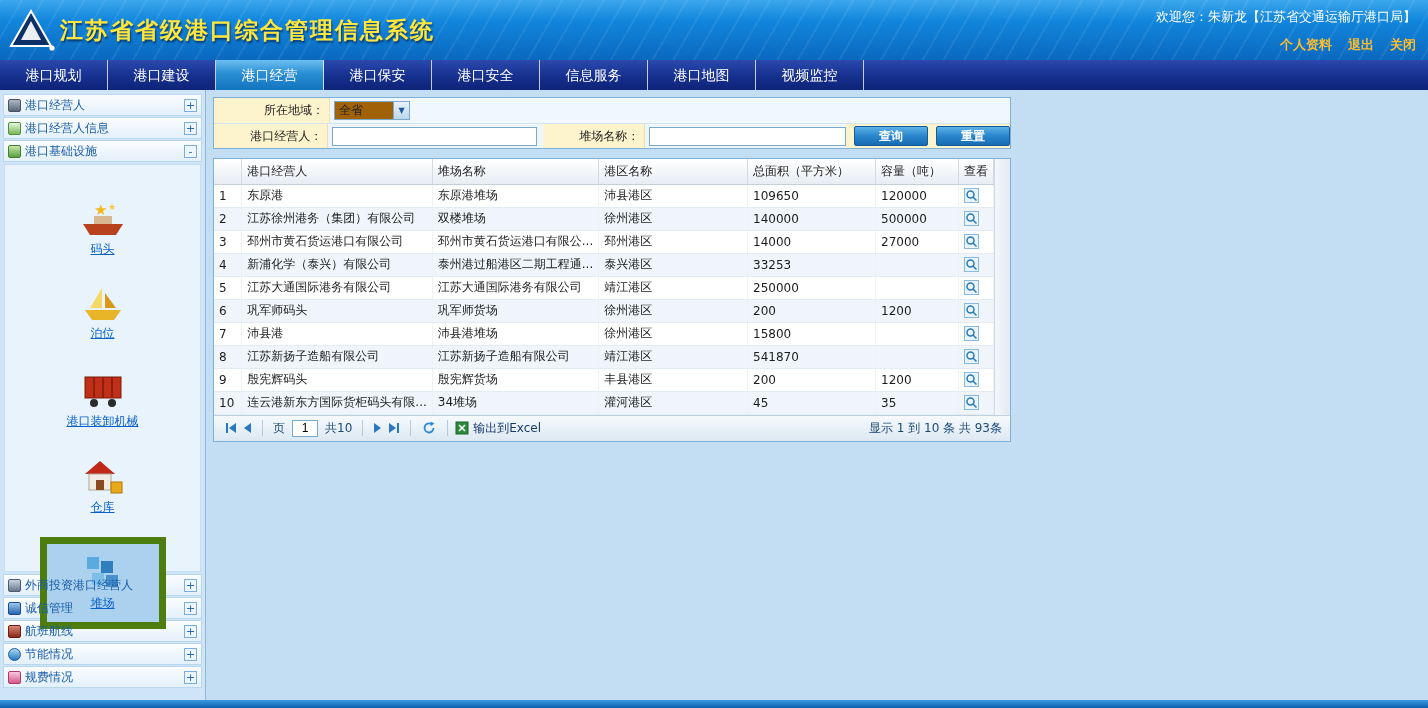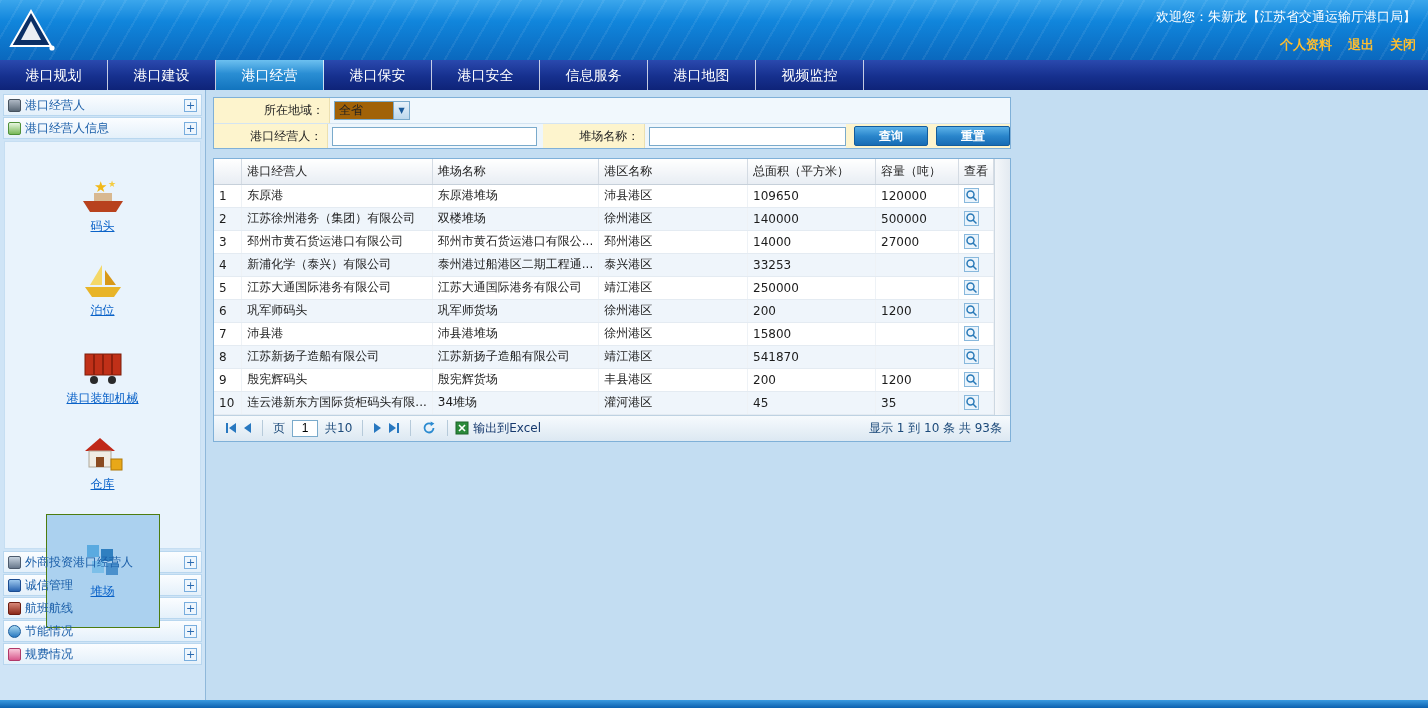--- a/index.html
+++ b/index.html
@@ -42,21 +42,21 @@
   .ic-integrity { background:linear-gradient(#9cc8ee,#2a64b0); border:1px solid #1c4c90; }
   .ic-routes { background:linear-gradient(#d88878,#8c2818); border:1px solid #6c1c10; }
   .ic-energy { background:linear-gradient(#a8d8f0,#2878c0); border:1px solid #1a5c9c; border-radius:50%; }
   .ic-fees { background:linear-gradient(#f8c8da,#d8588c); border:1px solid #b03868; }
 
   .facility-panel { margin:2px 1px; height:408px; background:#e9f3fc; border:1px solid #c6def2;
     display:flex; flex-direction:column; align-items:center; padding-top:26px; }
   .facility-item { display:flex; flex-direction:column; align-items:center; gap:3px;
     padding:7px 20px; margin-bottom:14px; cursor:pointer; }
   .facility-item .flabel { color:#0a62c8; text-decoration:underline; font-size:12px; white-space:nowrap; }
-  .facility-item.selected { background:#abd1ef; border:1px solid #4d7c0f; padding:27px 34px; }
+  .facility-item.selected { background:#abd1ef; border:7px solid #4d7c0f; padding:10px 34px; }
 
   
   .search-panel { position:absolute; left:213px; top:97px; width:798px; border:1px solid #7fb0d8; background:#eef6fc; }
   .search-row { display:flex; height:25px; align-items:center; }
   .search-row + .search-row { border-top:1px solid #d4e4f2; }
   .form-label { height:100%; background:#fdf4cd; border-right:1px solid #ece0b0; display:flex; align-items:center;
     justify-content:flex-end; padding-right:5px; color:#222; }
   .form-label.w1 { width:116px; }
   .form-label.w2 { width:104px; }
   .row-fill-blue { flex:1; height:100%; background:#f1f8fd; }
@@ -105,20 +105,21 @@
 </style>
 </head>
 <body>
 
 <div class="header">
   <svg class="logo" viewBox="0 0 48 44">
     <polygon points="3,38 23,3 43,38" fill="#0b2f66" stroke="#ffffff" stroke-width="2"></polygon>
     <polygon points="13,32 23,13 33,32" fill="#ffffff" opacity="0.92"></polygon>
     <circle cx="44" cy="40" r="2.6" fill="#ffffff"></circle>
   </svg>
+  <div class="app-title">江苏省省级港口综合管理信息系统</div>
   <div class="welcome">欢迎您：朱新龙【江苏省交通运输厅港口局】</div>
   <div class="header-links">
     <a>个人资料</a>
     <a>退出</a>
     <a>关闭</a>
   </div>
 </div>
 
 <div class="nav">
   <div class="nav-tab">港口规划</div>
@@ -135,20 +136,25 @@
 
   <div class="side-item">
     <span class="ic ic-monitor"></span>
     <span class="lbl">港口经营人</span>
     <span class="toggle-box">+</span>
   </div>
   <div class="side-item">
     <span class="ic ic-info"></span>
     <span class="lbl">港口经营人信息</span>
     <span class="toggle-box">+</span>
+  </div>
+  <div class="side-item">
+    <span class="ic ic-infra"></span>
+    <span class="lbl">港口基础设施</span>
+    <span class="toggle-box">-</span>
   </div>
 
   <div class="facility-panel">
     <div class="facility-item">
       <svg width="46" height="40" viewBox="0 0 46 40">
         <polygon points="3,26 43,26 36,37 10,37" fill="#b8421e"></polygon>
         <rect x="14" y="18" width="18" height="8" fill="#d8b890"></rect>
         <text x="14" y="17" font-size="15" fill="#f2b818">★</text>
         <text x="28" y="12" font-size="9" fill="#f4cc40">★</text>
       </svg>

